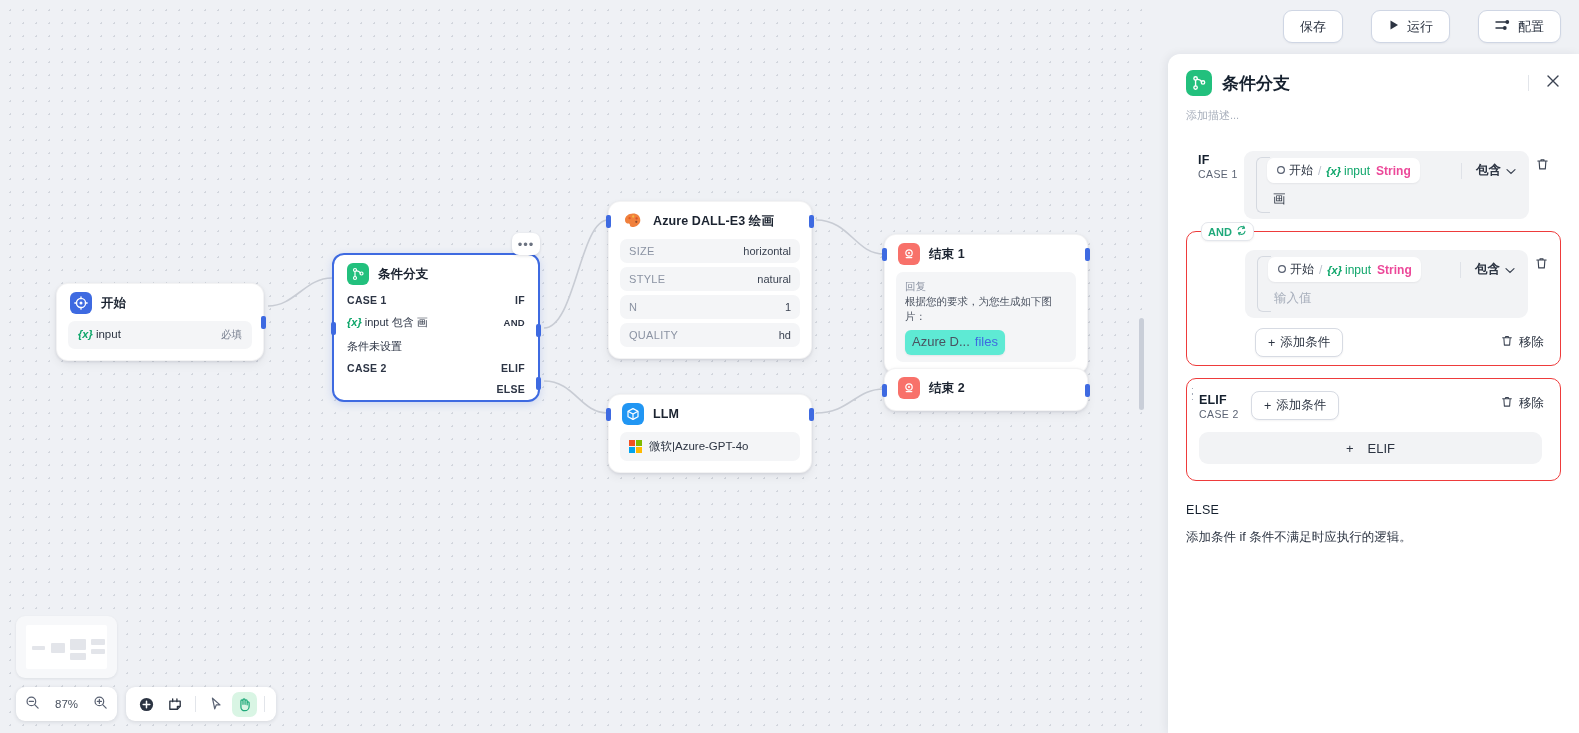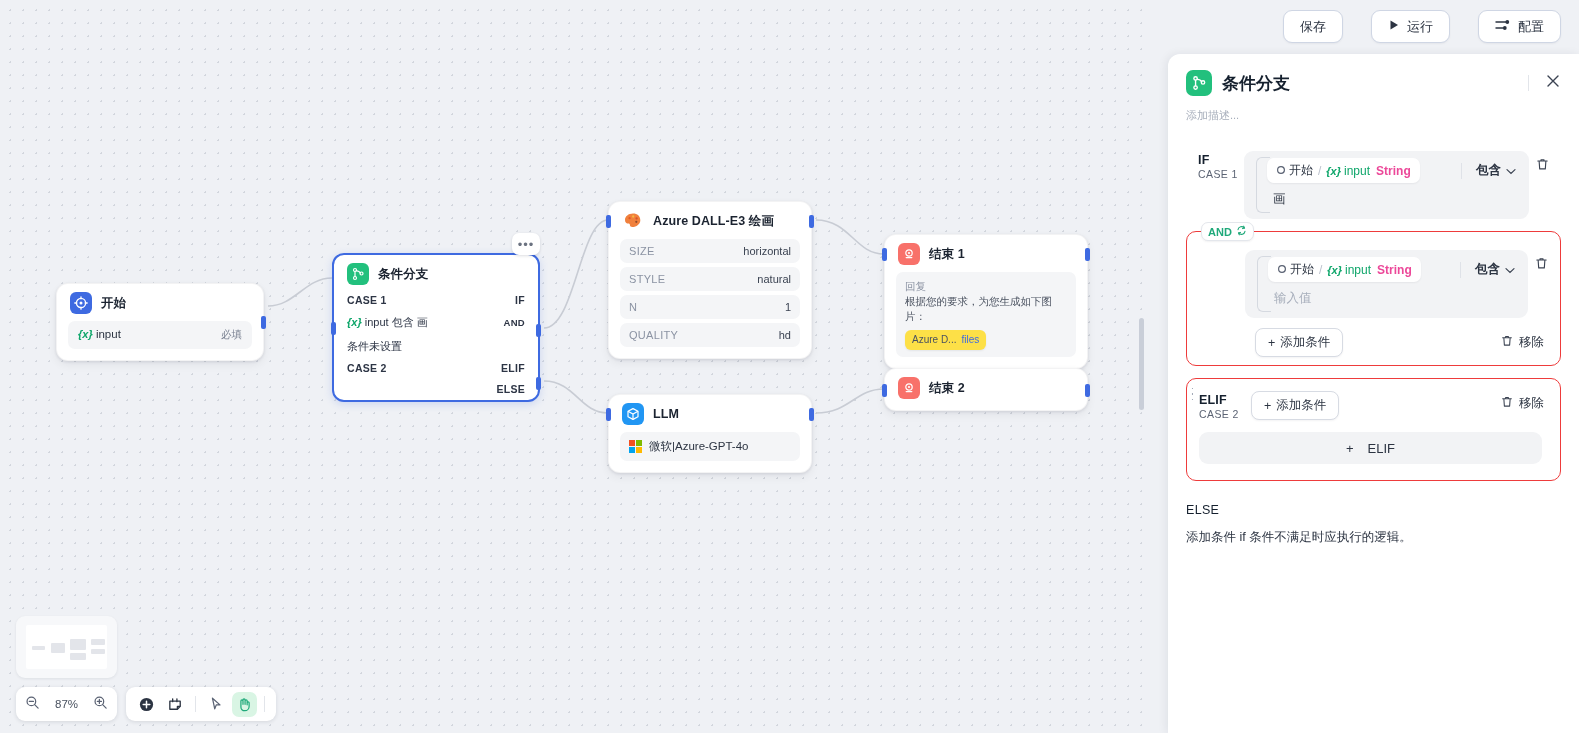--- a/index.html
+++ b/index.html
@@ -95,22 +95,22 @@
 
   
   #node-end1 { left: 884px; top: 234px; width: 204px; }
   #node-end2 { left: 884px; top: 368px; width: 204px; }
   #node-end1 .reply {
     background: #f4f5f7; border-radius: 7px; padding: 7px 9px; font-size: 10.5px; color: #4a5260; line-height: 1.45;
   }
   #node-end1 .reply .rtitle { color: #8b93a3; }
   .chip {
     display: inline-flex; align-items: center; gap: 5px;
-    background: #fde047; border-radius: 6px; padding: 3px 7px; margin-top: 5px;
-    font-size: 10px; color: #4a5260; box-shadow: 0 1px 2px rgba(16,24,40,.07);
+    background: #5eead4; border-radius: 6px; padding: 3px 7px; margin-top: 5px;
+    font-size: 13px; color: #4a5260; box-shadow: 0 1px 2px rgba(16,24,40,.07);
   }
   .chip .files { color: #3e6ae1; }
 
   
   #canvas-scroll {
     position: absolute; right: 4px; top: 318px; width: 5px; height: 92px;
     border-radius: 3px; background: #c9ced8;
   }
 
   

